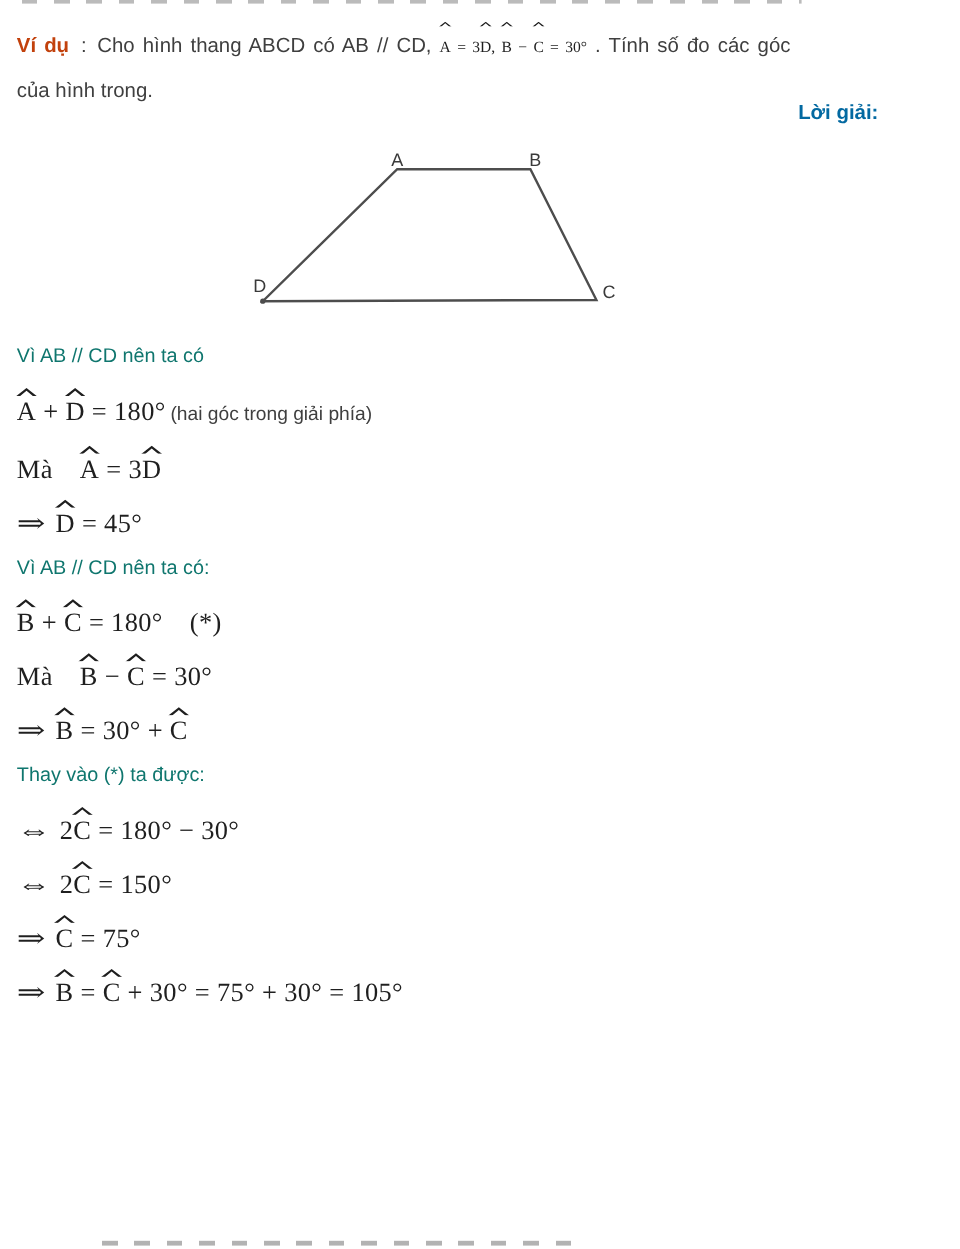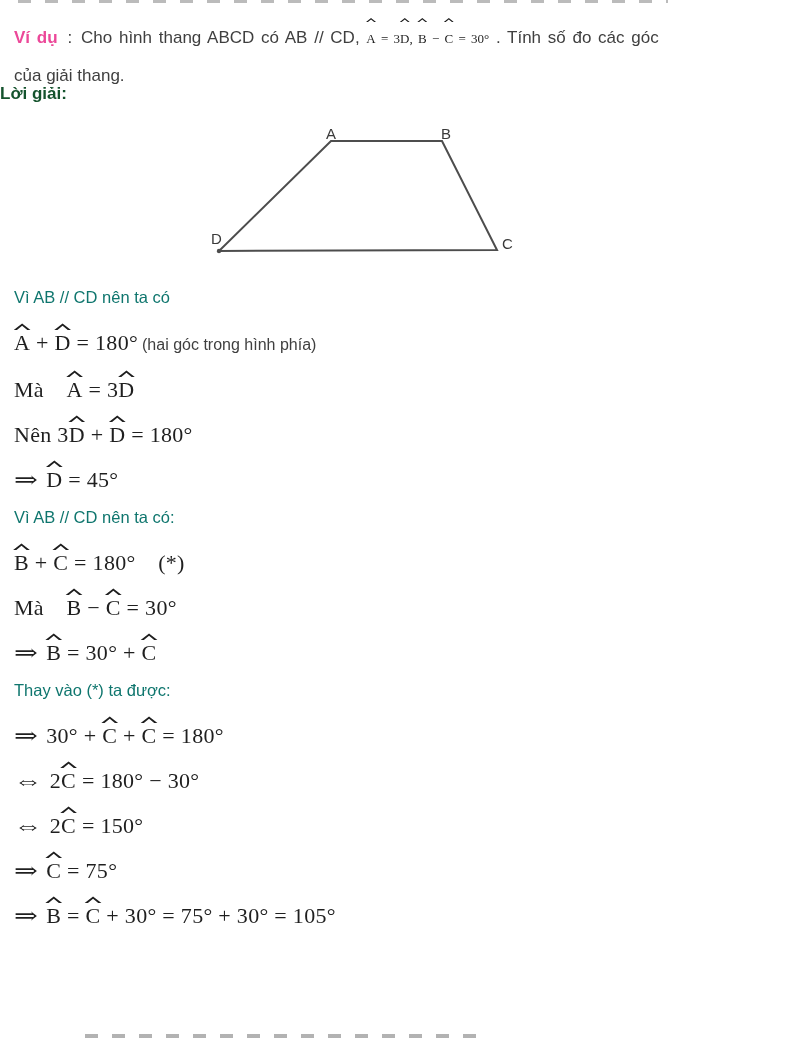--- a/index.html
+++ b/index.html
@@ -12,28 +12,28 @@
     position:absolute;height:4px;opacity:.55;
     background:repeating-linear-gradient(90deg,#555 0 13px,transparent 13px 27px);
   }
   .frag-top{left:18px;top:0;width:650px;height:3px;opacity:.4;}
   .frag-bottom{left:85px;top:1034px;width:400px;opacity:.45;}
 
   .problem{
     position:absolute;left:14px;top:4px;width:774px;
     font-size:17px;line-height:34px;word-spacing:2px;white-space:nowrap;
   }
-  .problem .lbl{font-weight:bold;color:#ec4899;}
+  .problem .lbl{font-weight:bold;color:#c2410c;}
   .problem .sep{padding-left:10px;padding-right:2px;}
   .problem-line2{
     position:absolute;left:14px;top:48px;font-size:17px;line-height:22px;
   }
   .solution-heading{
-    position:absolute;left:0;top:84px;width:732px;text-align:left;
-    font-size:17px;font-weight:bold;color:#14532d;margin:0;
+    position:absolute;left:0;top:84px;width:732px;text-align:right;
+    font-size:17px;font-weight:bold;color:#0369a1;margin:0;
   }
 
   .figure{position:absolute;left:185px;top:114px;width:345px;height:152px;}
   .figure svg{position:absolute;left:0;top:0;}
   .vlabel{
     position:absolute;font-size:15px;color:#3a3a3a;
     font-family:"Liberation Sans","DejaVu Sans",sans-serif;line-height:1;
   }
   .vlabel-A{left:141px;top:12px;}
   .vlabel-B{left:256px;top:12px;}
@@ -69,46 +69,44 @@
 </style>
 </head>
 <body>
 
 <div class="frag-strip frag-top"></div>
 
 <p class="problem">
   <span class="lbl">Ví dụ</span><span class="sep">:</span>
   <span>Cho hình thang ABCD có AB // CD, </span><span class="math"><span class="hatw">A<i class="hat"></i></span> = 3<span class="hatw">D<i class="hat"></i></span>, <span class="hatw">B<i class="hat"></i></span> − <span class="hatw">C<i class="hat"></i></span> = 30°</span><span> . Tính số đo các góc</span>
 </p>
-<p class="problem-line2">của giải thang.</p>
+<p class="problem-line2">của hình trong.</p>
 
 <h3 class="solution-heading">Lời giải:</h3>
 
 <div class="figure">
   <svg width="345" height="152" viewBox="0 0 345 152">
     <polygon points="146,27 257,27 312,136 34,137" fill="none" stroke="#4d4d4d" stroke-width="2" stroke-linejoin="miter"></polygon>
     <circle cx="34" cy="137" r="2.2" fill="#4d4d4d"></circle>
   </svg>
   <span class="vlabel vlabel-A">A</span>
   <span class="vlabel vlabel-B">B</span>
   <span class="vlabel vlabel-C">C</span>
   <span class="vlabel vlabel-D">D</span>
 </div>
 
 <div class="steps">
     <div class="step step-text">Vì AB // CD nên ta có</div>
-    <div class="step step-math"><span class="hatw">A<i class="hat"></i></span> + <span class="hatw">D<i class="hat"></i></span> = 180°<span class="note">(hai góc trong hình phía)</span></div>
+    <div class="step step-math"><span class="hatw">A<i class="hat"></i></span> + <span class="hatw">D<i class="hat"></i></span> = 180°<span class="note">(hai góc trong giải phía)</span></div>
     <div class="step step-math">Mà  <span class="hatw">A<i class="hat"></i></span> = 3<span class="hatw">D<i class="hat"></i></span></div>
-    <div class="step step-math">Nên 3<span class="hatw">D<i class="hat"></i></span> + <span class="hatw">D<i class="hat"></i></span> = 180°</div>
     <div class="step step-math"><span class="arr">⇒</span> <span class="hatw">D<i class="hat"></i></span> = 45°</div>
     <div class="step step-text">Vì AB // CD nên ta có:</div>
     <div class="step step-math"><span class="hatw">B<i class="hat"></i></span> + <span class="hatw">C<i class="hat"></i></span> = 180°  (*)</div>
     <div class="step step-math">Mà  <span class="hatw">B<i class="hat"></i></span> − <span class="hatw">C<i class="hat"></i></span> = 30°</div>
     <div class="step step-math"><span class="arr">⇒</span> <span class="hatw">B<i class="hat"></i></span> = 30° + <span class="hatw">C<i class="hat"></i></span></div>
     <div class="step step-text">Thay vào (*) ta được:</div>
-    <div class="step step-math"><span class="arr">⇒</span> 30° + <span class="hatw">C<i class="hat"></i></span> + <span class="hatw">C<i class="hat"></i></span> = 180°</div>
     <div class="step step-math"><span class="arr">⇔</span> 2<span class="hatw">C<i class="hat"></i></span> = 180° − 30°</div>
     <div class="step step-math"><span class="arr">⇔</span> 2<span class="hatw">C<i class="hat"></i></span> = 150°</div>
     <div class="step step-math"><span class="arr">⇒</span> <span class="hatw">C<i class="hat"></i></span> = 75°</div>
     <div class="step step-math"><span class="arr">⇒</span> <span class="hatw">B<i class="hat"></i></span> = <span class="hatw">C<i class="hat"></i></span> + 30° = 75° + 30° = 105°</div>
   </div>
 
 <div class="frag-strip frag-bottom"></div>
 
 </body></html>

